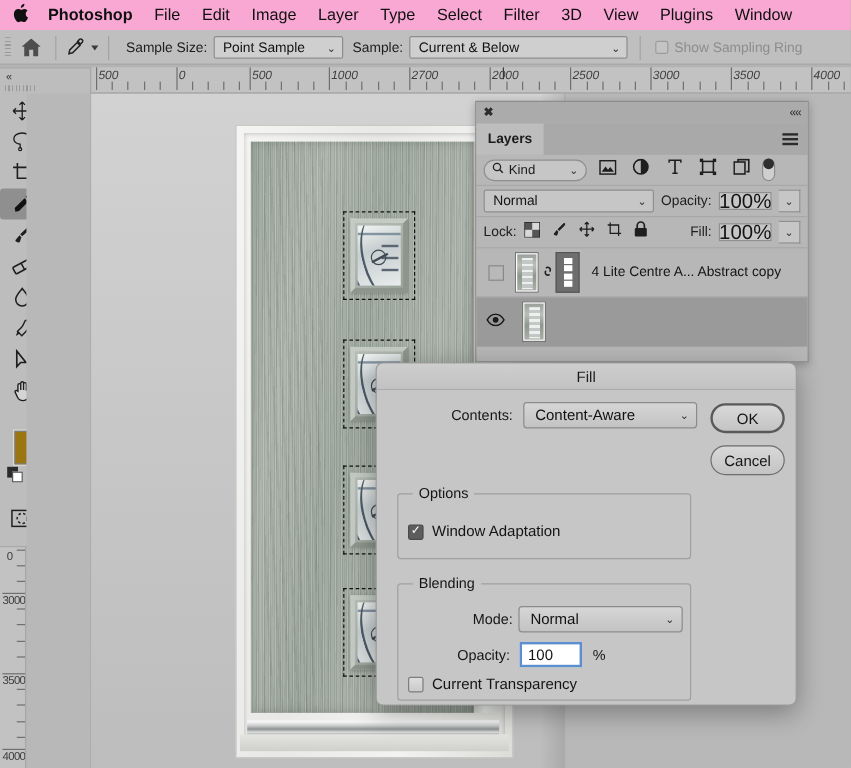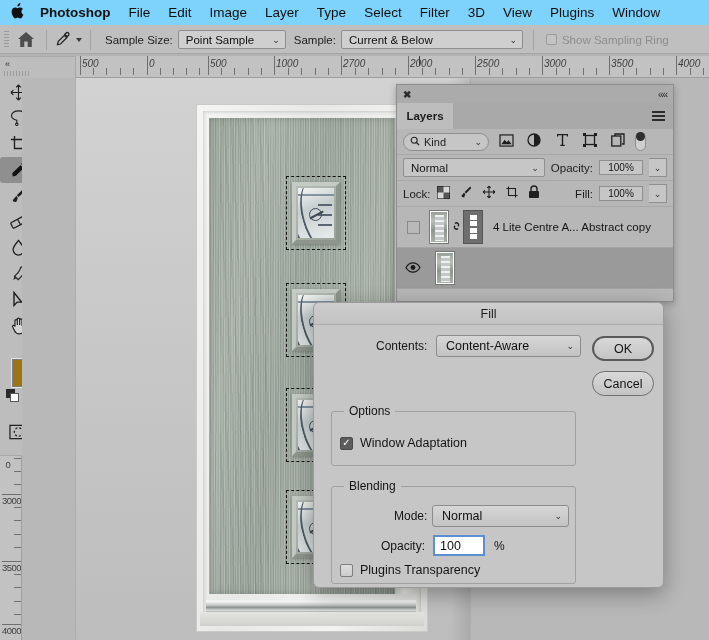--- a/index.html
+++ b/index.html
@@ -8,21 +8,21 @@
     width: 709px; height: 640px;
     overflow: hidden;
     font-family: "Liberation Sans", sans-serif;
     background: #b3b3b3;
   }
   #app { position: relative; width: 709px; height: 640px; overflow: hidden; }
 
   
   .menubar {
     position: absolute; left: 0; top: 0; width: 709px; height: 26px;
-    background: #7dd3fc;
+    background: #f9a8d4;
     display: flex; align-items: center; gap: 0;
     font-size: 13.5px; color: #101010;
     border-bottom: 1px solid #c0c0c0;
   }
   .apple-logo { width: 34px; text-align: center; font-size: 16px; line-height: 0; padding-bottom: 3px; }
   .apple-logo svg { vertical-align: middle; }
   .menu-item { padding: 0 9px; white-space: nowrap; }
   .menu-item.app-name { font-weight: bold; padding-left: 6px; }
 
   
@@ -206,21 +206,21 @@
                  font-size: 11px; color:#1d1d1d; }
   .kind-select .chev { margin-left: auto; }
   .filt-icon { width: 22px; text-align:center; }
   .switch { width: 11px; height: 19px; background: #cfcfcf; border: 1px solid #8d8d8d; border-radius: 6px; position: relative; }
   .switch i { position:absolute; left:0px; top:-1px; width: 9px; height: 9px; background: #2e2e2e; border-radius:50%; }
   .blend-select { flex: 1; height: 19px; background: #c6c6c6; border: 1px solid #8f8f8f; border-radius: 2px;
                   display:flex; align-items:center; justify-content: space-between; padding: 0 5px 0 7px;
                   font-size: 11.5px; color:#141414; }
   .lbl { font-size: 11.5px; color: #1d1d1d; }
   .num-field { width: 44px; height: 15px; background: #c6c6c6; border: 1px solid #8f8f8f;
-               display:flex; align-items:center; justify-content:center; font-size: 10px; color:#141414; }
+               display:flex; align-items:center; justify-content:center; font-size: 17px; color:#141414; }
   .stepper { width: 18px; height: 19px; background: #c6c6c6; border: 1px solid #8f8f8f; border-left:none;
              display:flex; align-items:center; justify-content:center; font-size: 9px; color:#333; }
   .lock-icons { display:flex; align-items:center; gap: 9px; }
 
   .layer-item { display:flex; align-items:center; height: 41px; border-bottom: 1px solid #a4a4a4; }
   .layer-item.selected { background: #9a9a9a; }
   .eye-col { width: 32px; display:flex; align-items:center; justify-content:center; }
   .eye-box { width: 13px; height: 13px; border: 1px solid #888; background: #b9b9b9; }
   .thumb { width: 20px; height: 34px; border: 1px solid #777; background: #fff; position: relative; overflow:hidden; }
   .thumb .im { position:absolute; inset:1px;
@@ -886,18 +886,18 @@
       <div style="position:absolute; left:0; top:48px; width:100%;">
         <span class="fd-label" style="position:absolute; left:49px; top:4px">Opacity:</span>
         <div class="opacity-field" style="position:absolute; left:101px; top:0;">
           <span>100</span>
         </div>
         <span class="fd-label" style="position:absolute; left:162px; top:4px">%</span>
       </div>
 
       <div style="position:absolute; left:8px; top:76px; display:flex; align-items:center;">
         <span class="cb"></span>
-        <span class="cb-label">Plugins Transparency</span>
+        <span class="cb-label">Current Transparency</span>
       </div>
     </div>
   </div>
 
 </div>
 
 </body></html>

